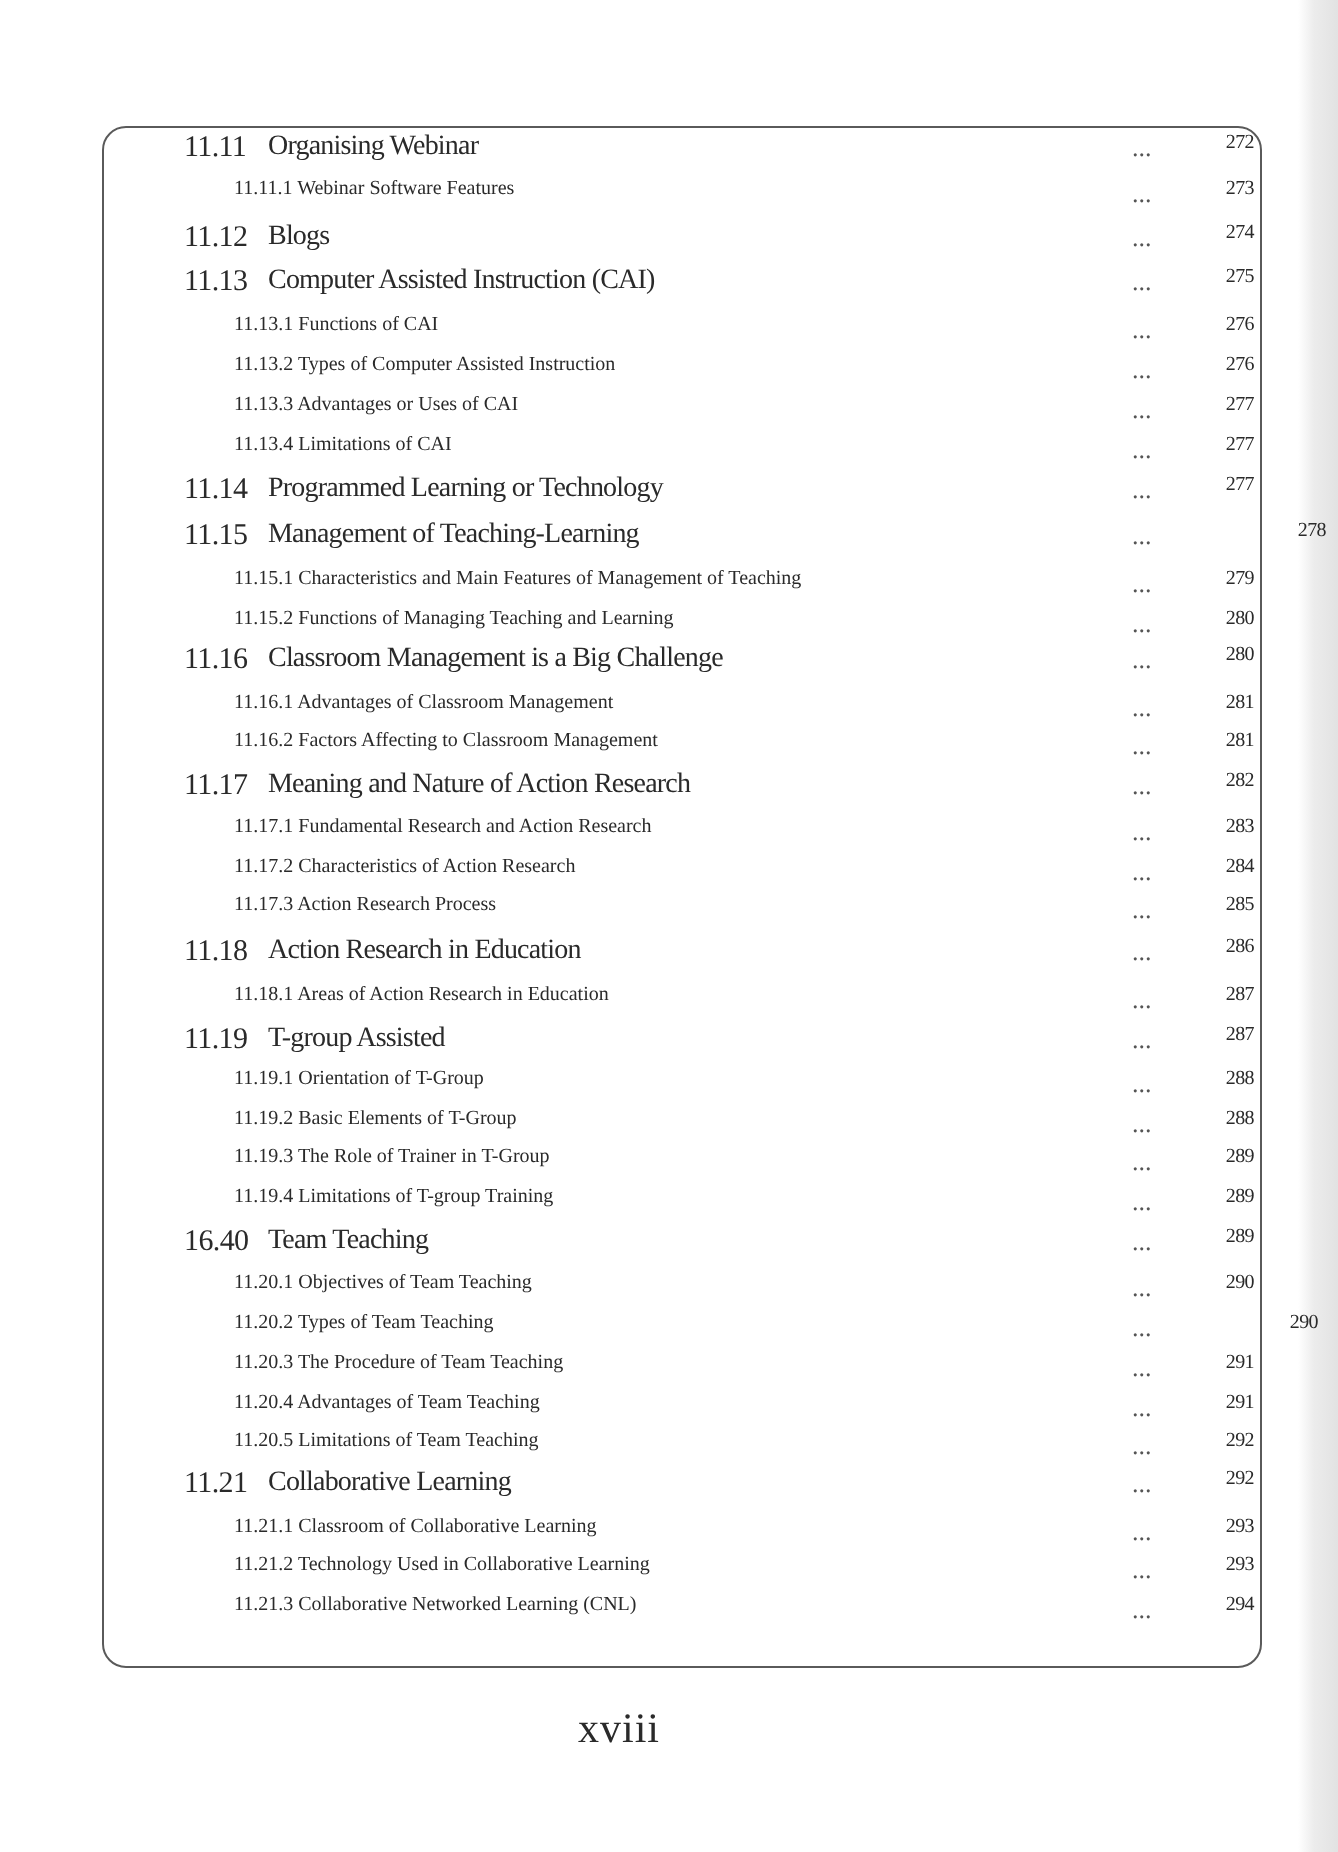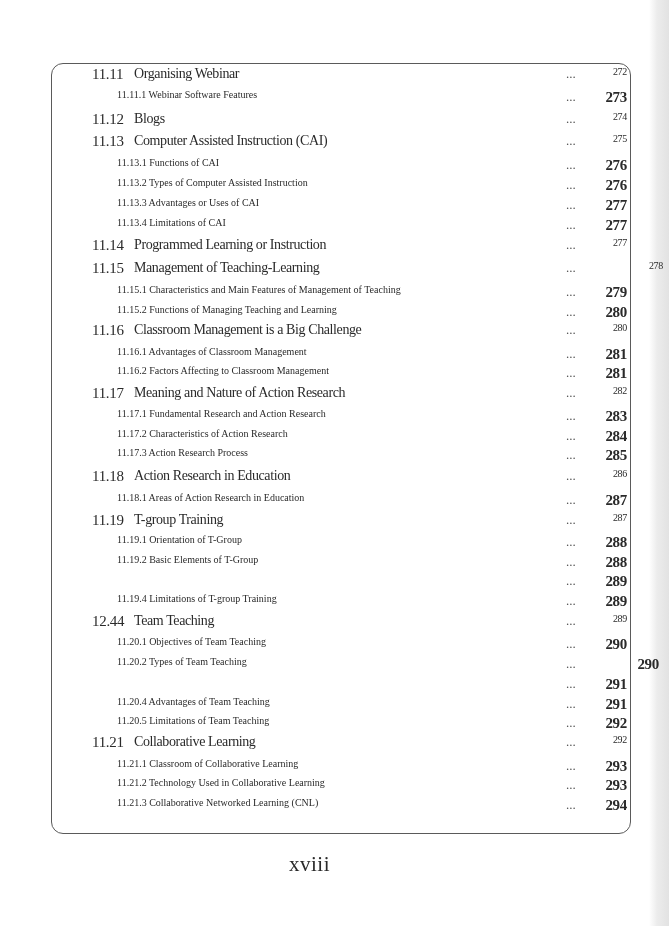--- a/index.html
+++ b/index.html
@@ -15,21 +15,21 @@
     position: absolute; left: 51px; top: 63px; width: 580px; height: 771px;
     border: 1.6px solid #5a5a5a; border-radius: 12px; box-sizing: border-box;
   }
   .toc { position: absolute; left: 0; top: 66px; width: 669px; }
   .row { position: absolute; left: 0; width: 669px; height: 20px; }
   .num { position: absolute; left: 92px; font-size: 15px; letter-spacing: -0.3px; }
   .title { position: absolute; left: 134px; font-size: 14px; letter-spacing: -0.4px; white-space: nowrap; }
   .row.sub .title { left: 117px; font-size: 10px; letter-spacing: 0px; }
   .dots { position: absolute; left: 566px; font-size: 13px; color: #555; }
   .page { position: absolute; right: 42px; font-size: 10px; text-align: right; letter-spacing: -0.3px; }
-  .row.sub .page { font-size: 15px; font-weight: bold; }
+  .row.sub .page { font-size: 10px; }
   .folio {
     position: absolute; top: 852px; left: 0; width: 619px; text-align: center;
     font-size: 21px; letter-spacing: 0.5px;
   }
 </style>
 </head>
 <body>
 
 <div class="gutter"></div>
 <div class="frame"></div>
@@ -73,21 +73,21 @@
       <span class="dots">...</span>
       <span class="page">277</span>
     </div>
     <div class="row sub" style="top: 151px;">
       <span class="title">11.13.4 Limitations of CAI</span>
       <span class="dots">...</span>
       <span class="page">277</span>
     </div>
     <div class="row" style="top: 171px;">
       <span class="num">11.14</span>
-      <span class="title">Programmed Learning or Instruction</span>
+      <span class="title">Programmed Learning or Technology</span>
       <span class="dots">...</span>
       <span class="page">277</span>
     </div>
     <div class="row" style="top: 194px; padding-left: 36px;">
       <span class="num">11.15</span>
       <span class="title">Management of Teaching-Learning</span>
       <span class="dots">...</span>
       <span class="page">278</span>
     </div>
     <div class="row sub" style="top: 218px;">
@@ -143,60 +143,62 @@
       <span class="dots">...</span>
       <span class="page">286</span>
     </div>
     <div class="row sub" style="top: 426px;">
       <span class="title">11.18.1 Areas of Action Research in Education</span>
       <span class="dots">...</span>
       <span class="page">287</span>
     </div>
     <div class="row" style="top: 446px;">
       <span class="num">11.19</span>
-      <span class="title">T-group Training</span>
+      <span class="title">T-group Assisted</span>
       <span class="dots">...</span>
       <span class="page">287</span>
     </div>
     <div class="row sub" style="top: 468px;">
       <span class="title">11.19.1 Orientation of T-Group</span>
       <span class="dots">...</span>
       <span class="page">288</span>
     </div>
     <div class="row sub" style="top: 488px;">
       <span class="title">11.19.2 Basic Elements of T-Group</span>
       <span class="dots">...</span>
       <span class="page">288</span>
     </div>
     <div class="row sub" style="top: 507px;">
+      <span class="title">11.19.3 The Role of Trainer in T-Group</span>
       <span class="dots">...</span>
       <span class="page">289</span>
     </div>
     <div class="row sub" style="top: 527px;">
       <span class="title">11.19.4 Limitations of T-group Training</span>
       <span class="dots">...</span>
       <span class="page">289</span>
     </div>
     <div class="row" style="top: 547px;">
-      <span class="num">12.44</span>
+      <span class="num">16.40</span>
       <span class="title">Team Teaching</span>
       <span class="dots">...</span>
       <span class="page">289</span>
     </div>
     <div class="row sub" style="top: 570px;">
       <span class="title">11.20.1 Objectives of Team Teaching</span>
       <span class="dots">...</span>
       <span class="page">290</span>
     </div>
     <div class="row sub" style="top: 590px; padding-left: 32px;">
       <span class="title">11.20.2 Types of Team Teaching</span>
       <span class="dots">...</span>
       <span class="page">290</span>
     </div>
     <div class="row sub" style="top: 610px;">
+      <span class="title">11.20.3 The Procedure of Team Teaching</span>
       <span class="dots">...</span>
       <span class="page">291</span>
     </div>
     <div class="row sub" style="top: 630px;">
       <span class="title">11.20.4 Advantages of Team Teaching</span>
       <span class="dots">...</span>
       <span class="page">291</span>
     </div>
     <div class="row sub" style="top: 649px;">
       <span class="title">11.20.5 Limitations of Team Teaching</span>

